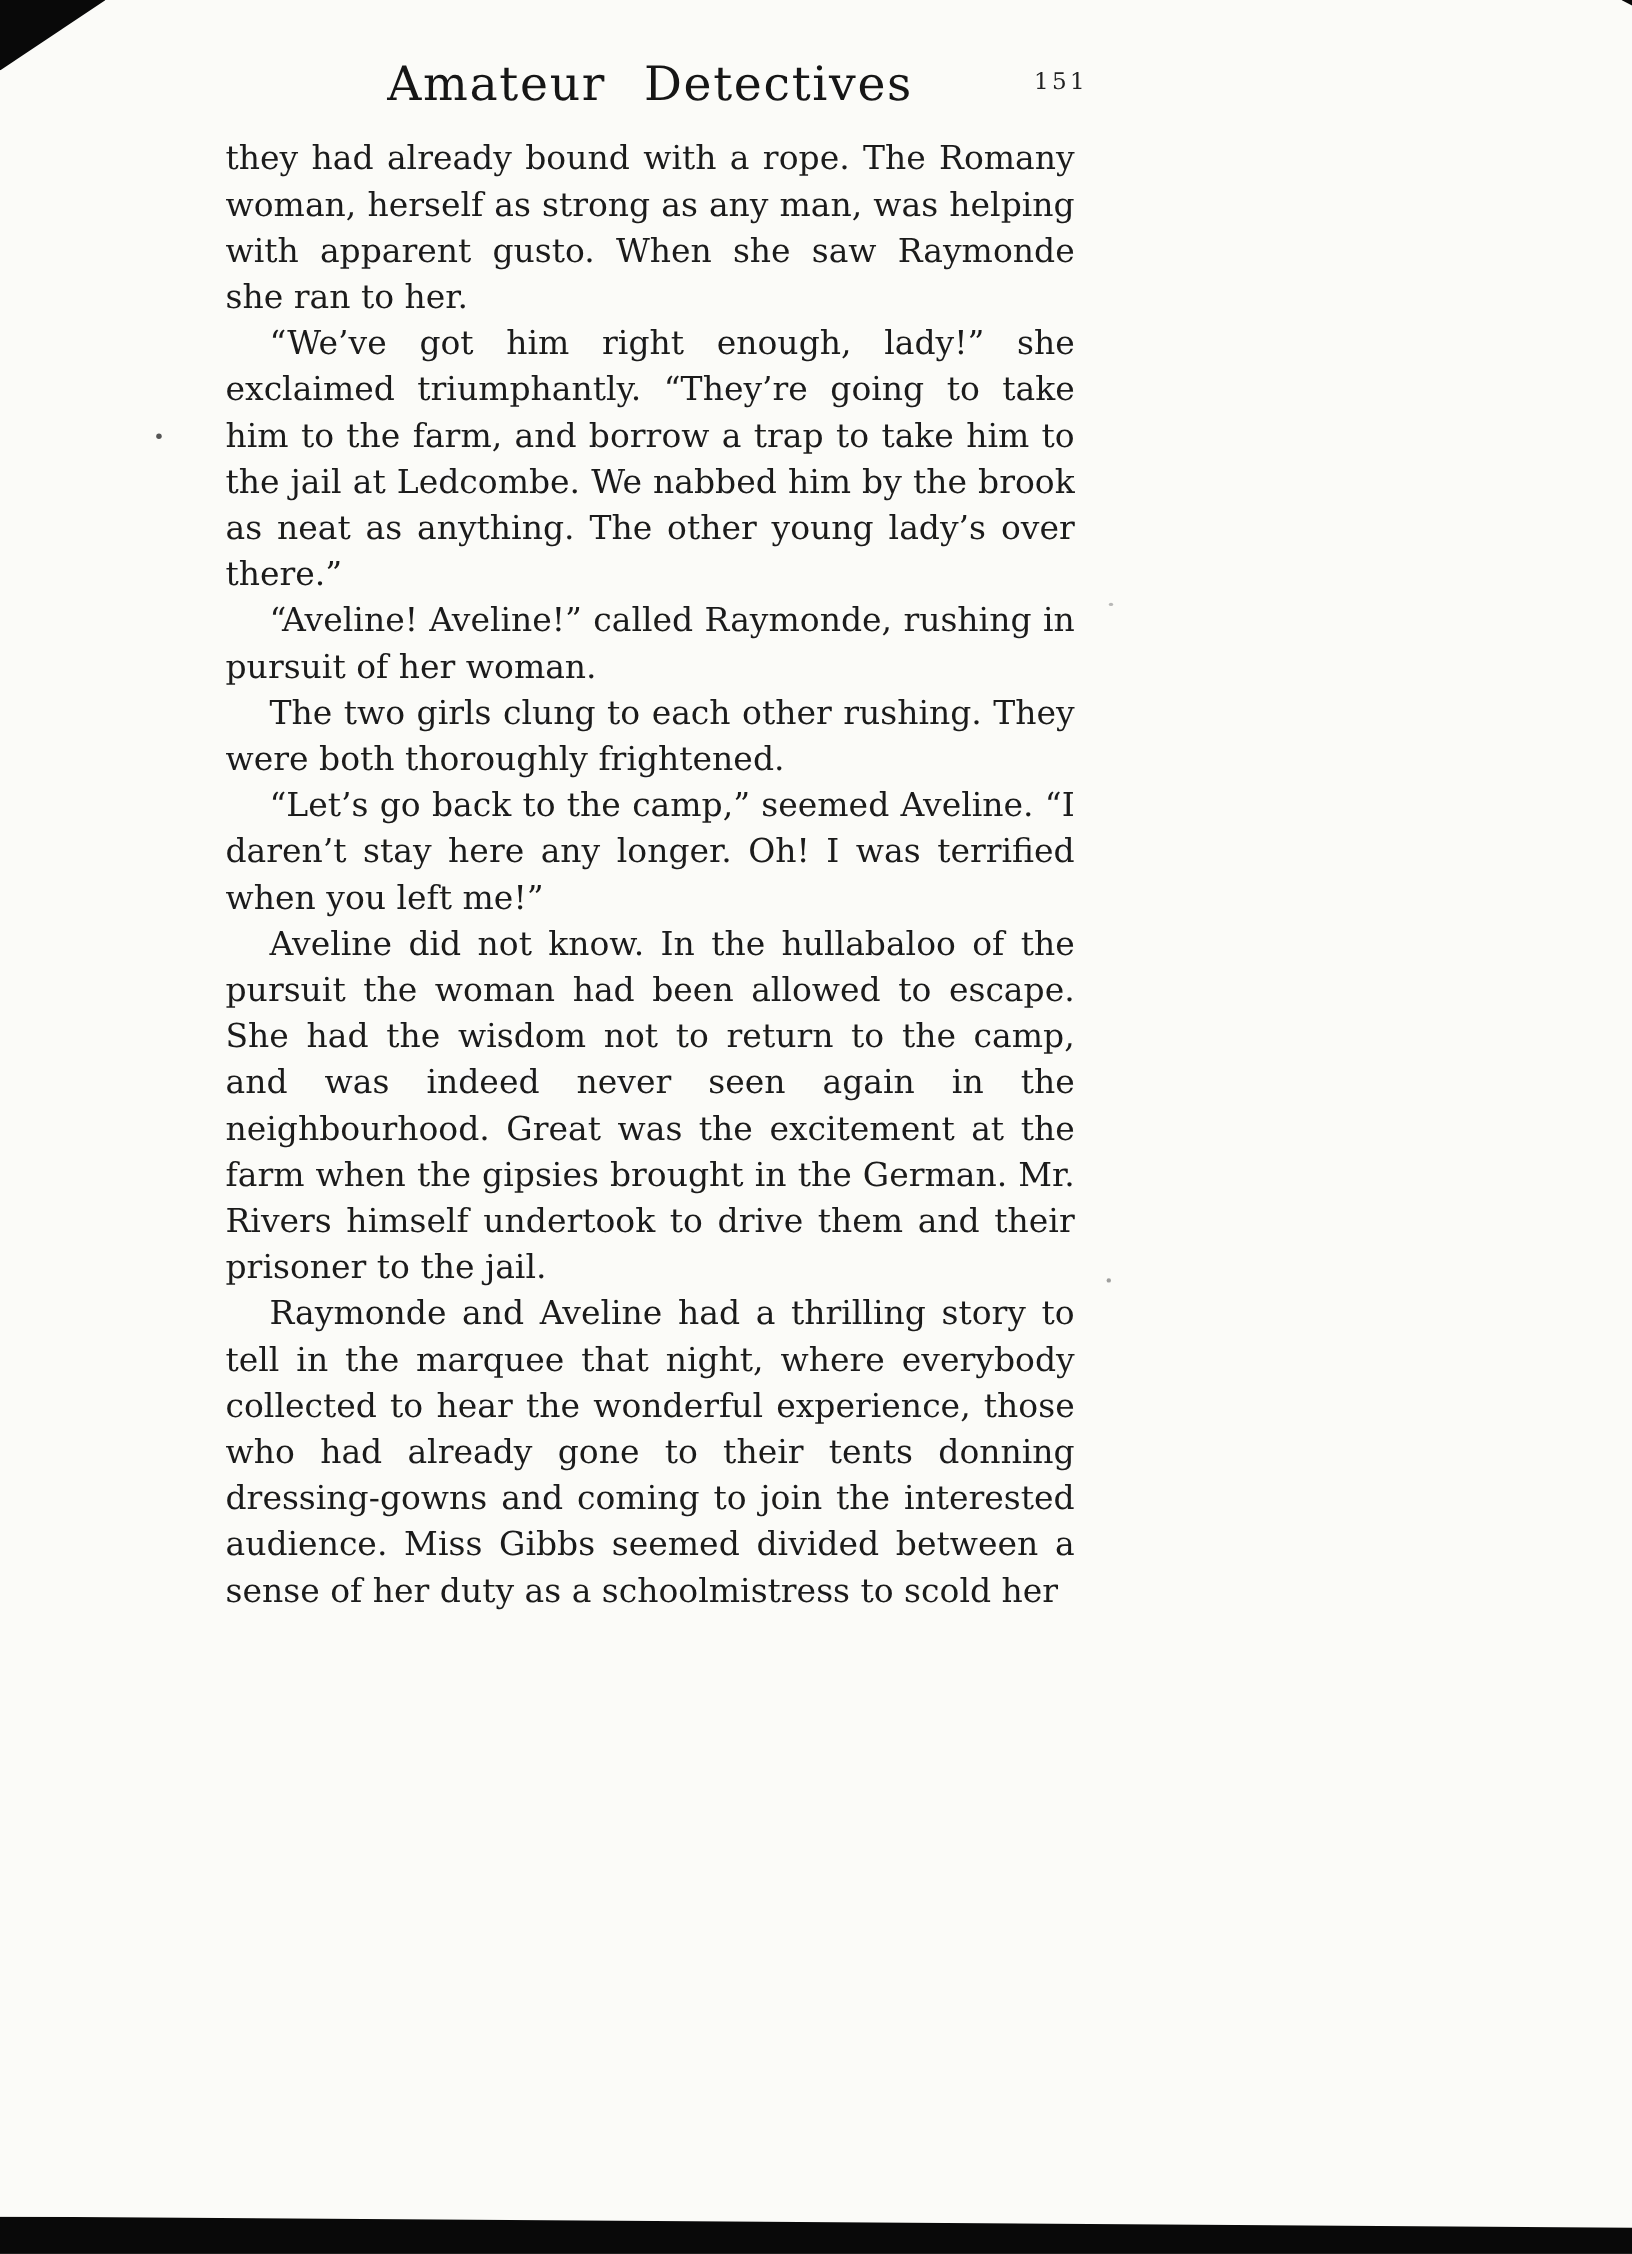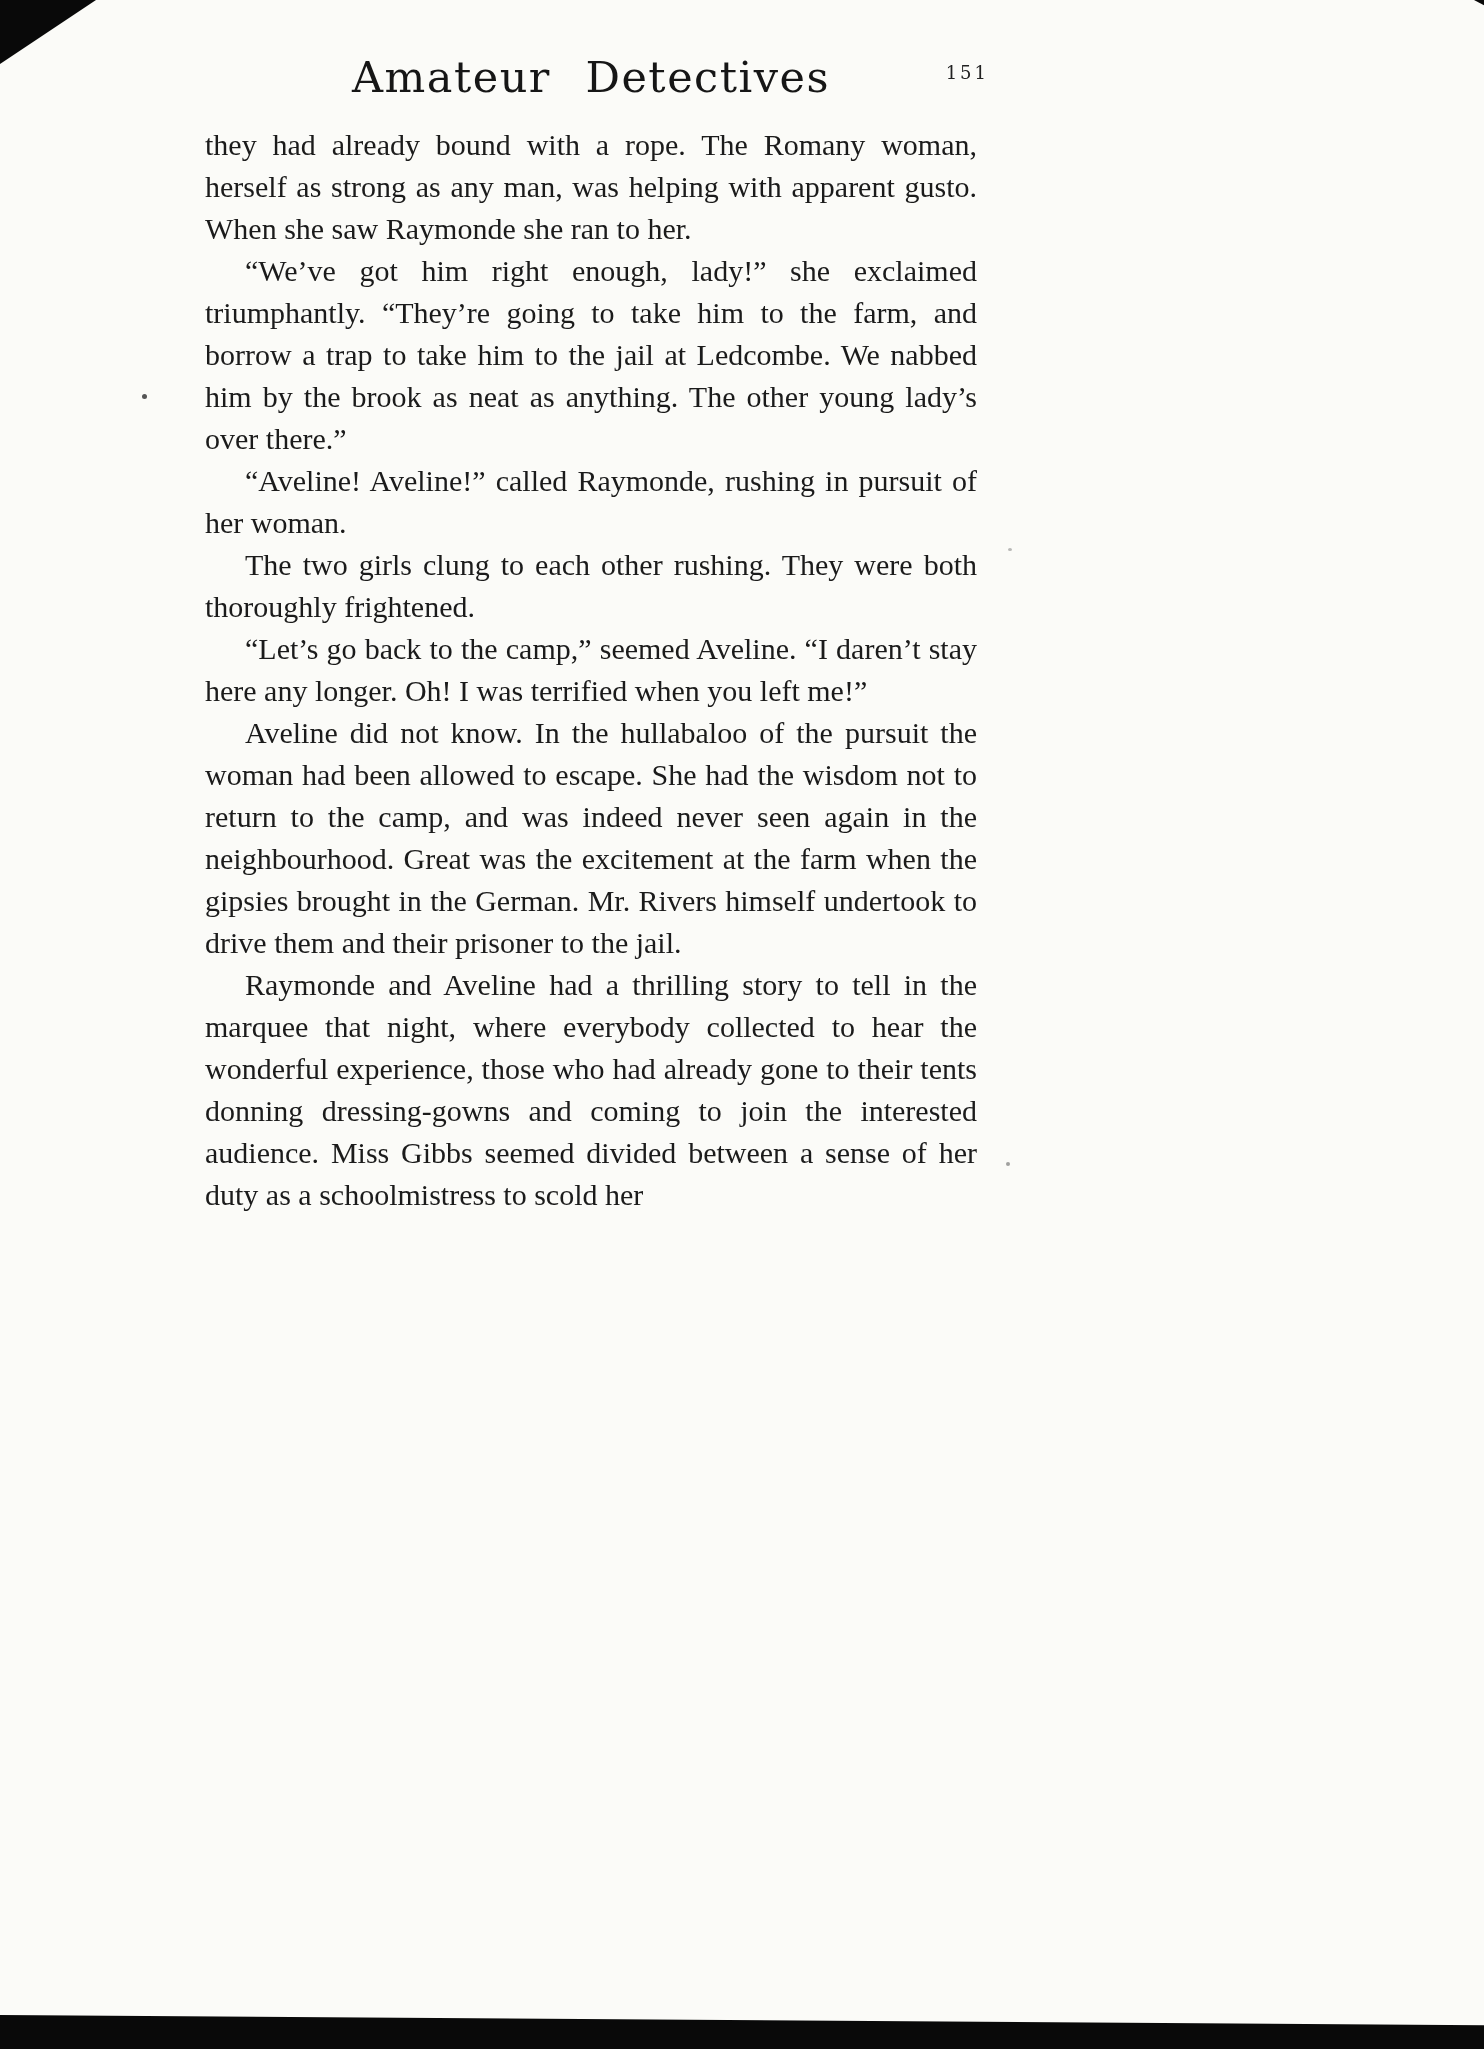--- a/index.html
+++ b/index.html
@@ -33,39 +33,38 @@
     font-size: 43px;
     line-height: 58px;
     letter-spacing: 1.5px;
     word-spacing: 0.45em;
     color: #161616;
   }
   .page-number {
     position: absolute;
     right: -12px;
     top: 14px;
-    font-size: 18px;
+    font-size: 21px;
     letter-spacing: 3px;
     color: #222;
   }
 
   
   .page-body {
     position: absolute;
     left: 205px;
     top: 124px;
     width: 772px;
   }
   .page-body p.para {
     margin: 0;
     font-size: 30px;
     line-height: 42px;
     text-align: justify;
     color: #1b1b1b;
-    font-family: Liberation Serif, serif;
   }
   .page-body p.para.indent {
     text-indent: 40px;
   }
 
   
   .artifact { position: absolute; background: #090909; }
   .artifact-top-left {
     left: 0; top: 0; width: 96px; height: 64px;
     clip-path: polygon(0 0, 100% 0, 0 100%);

